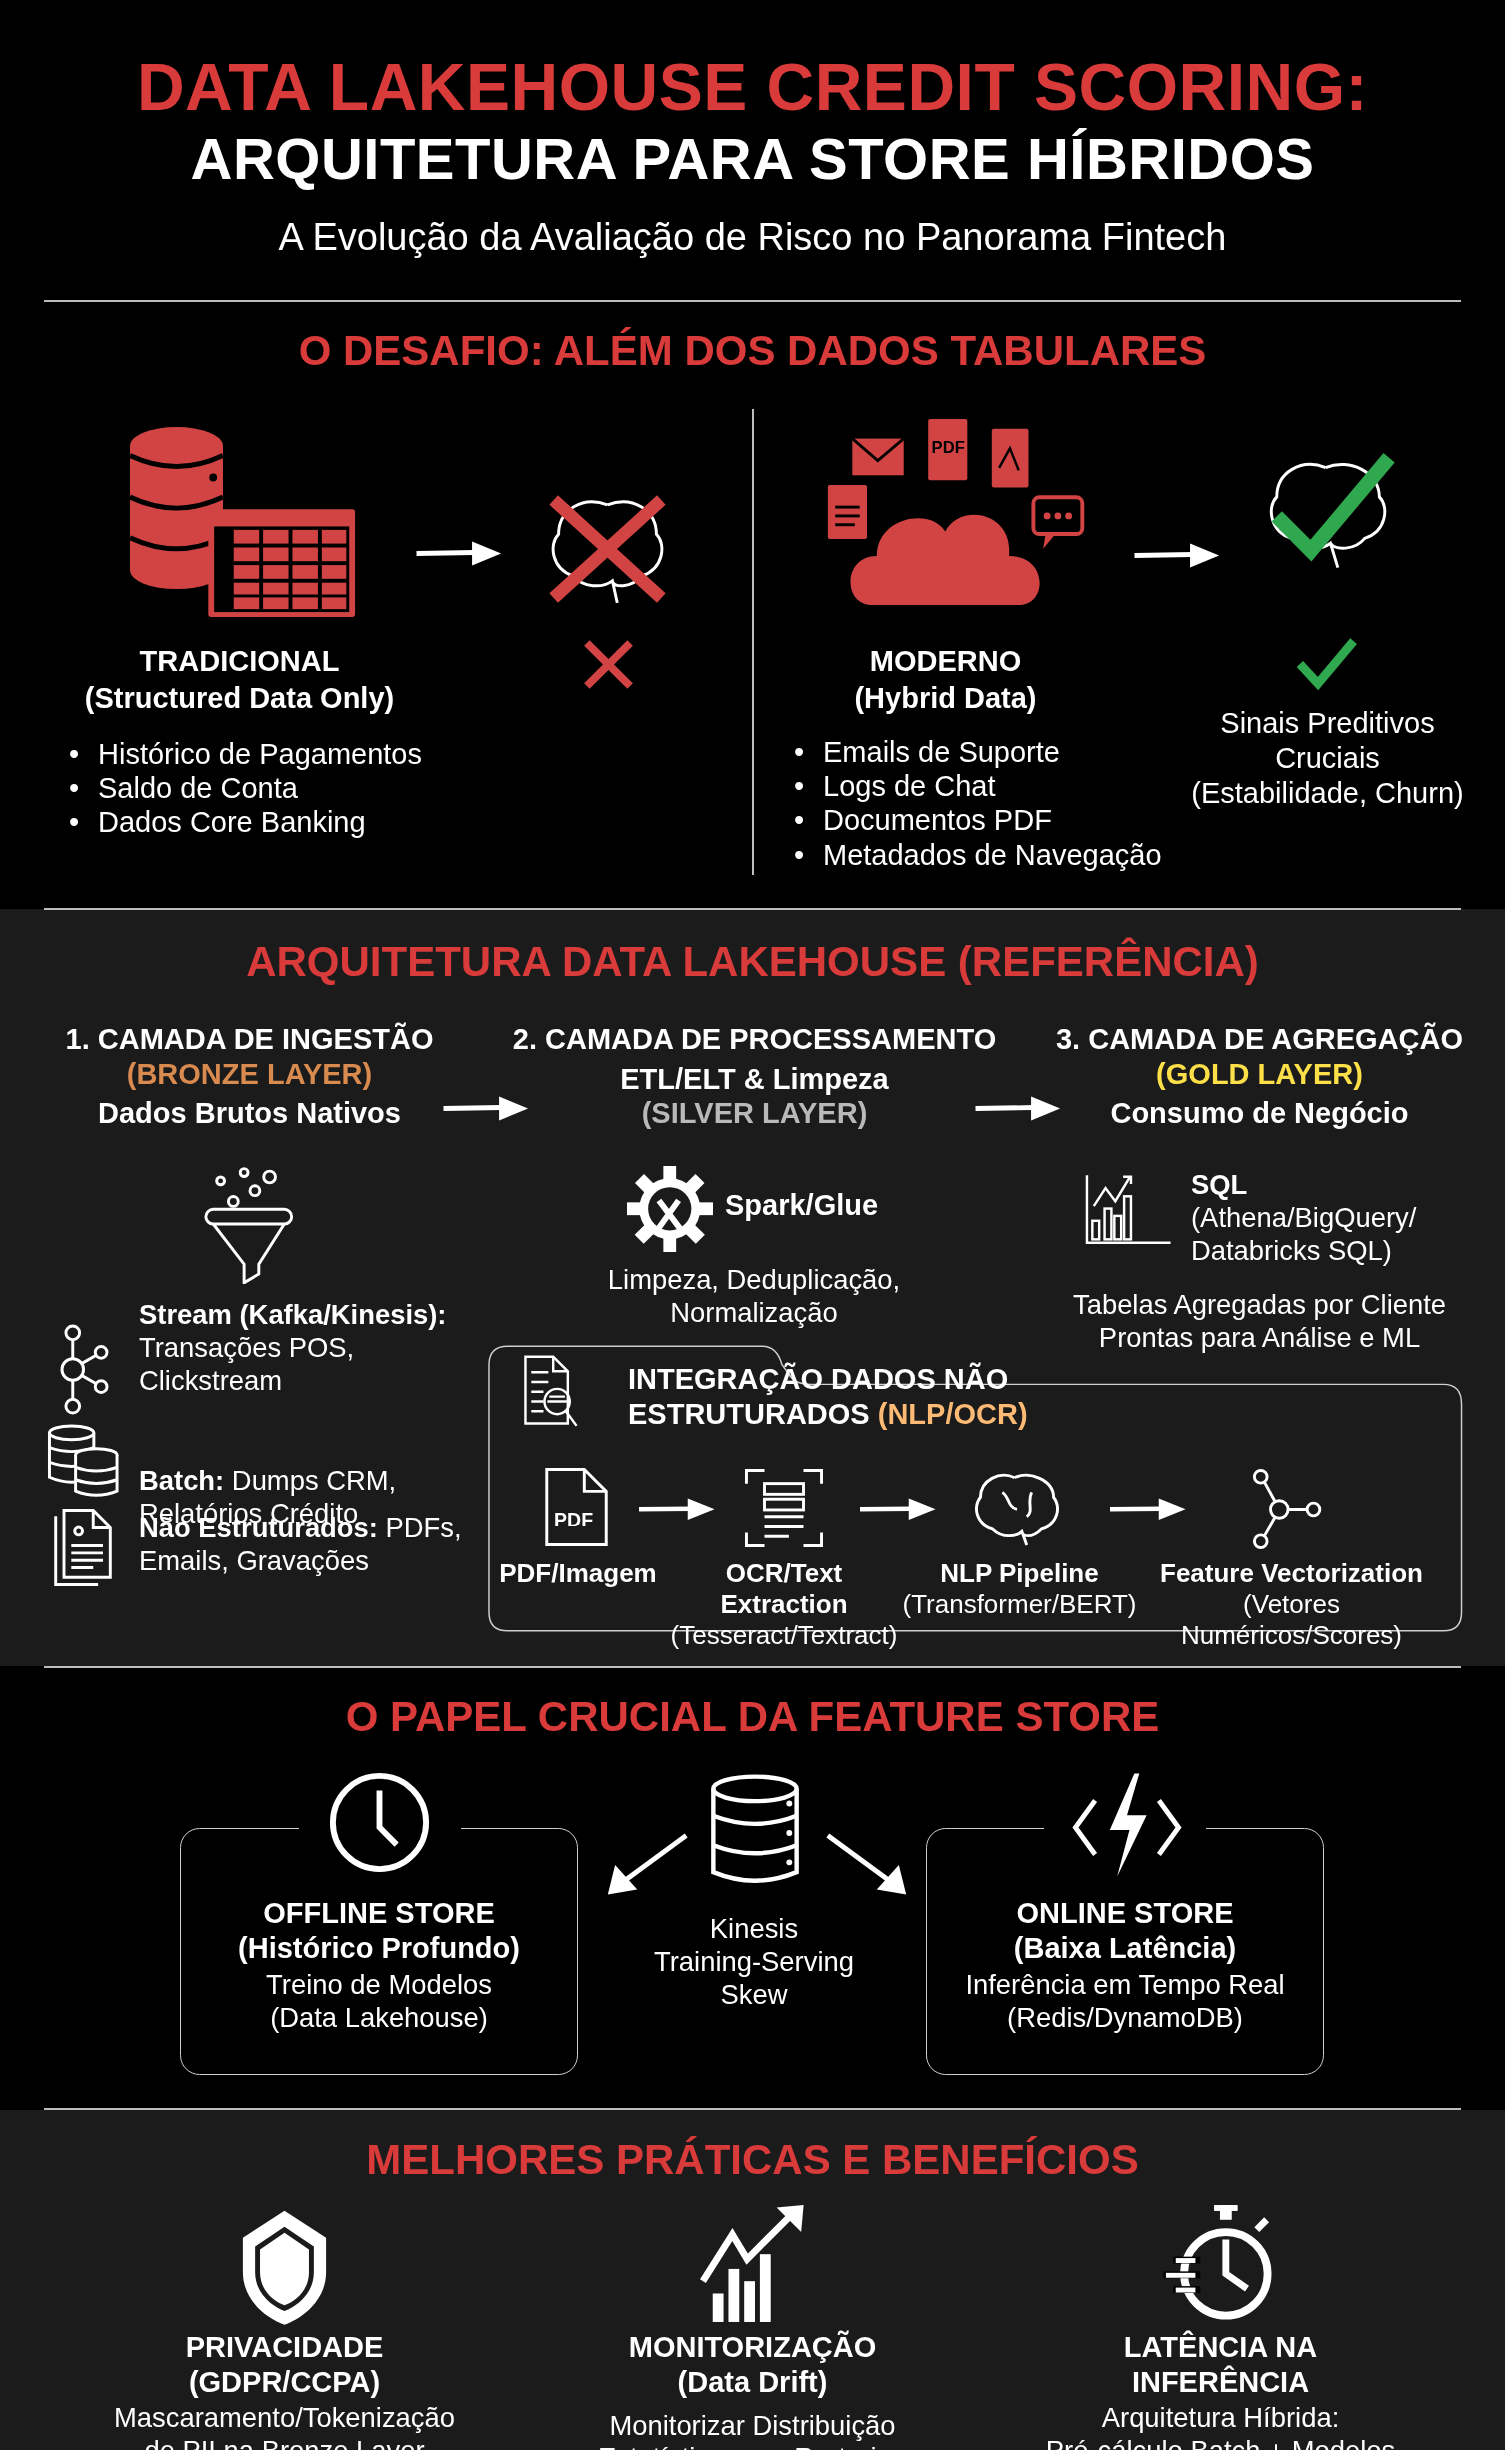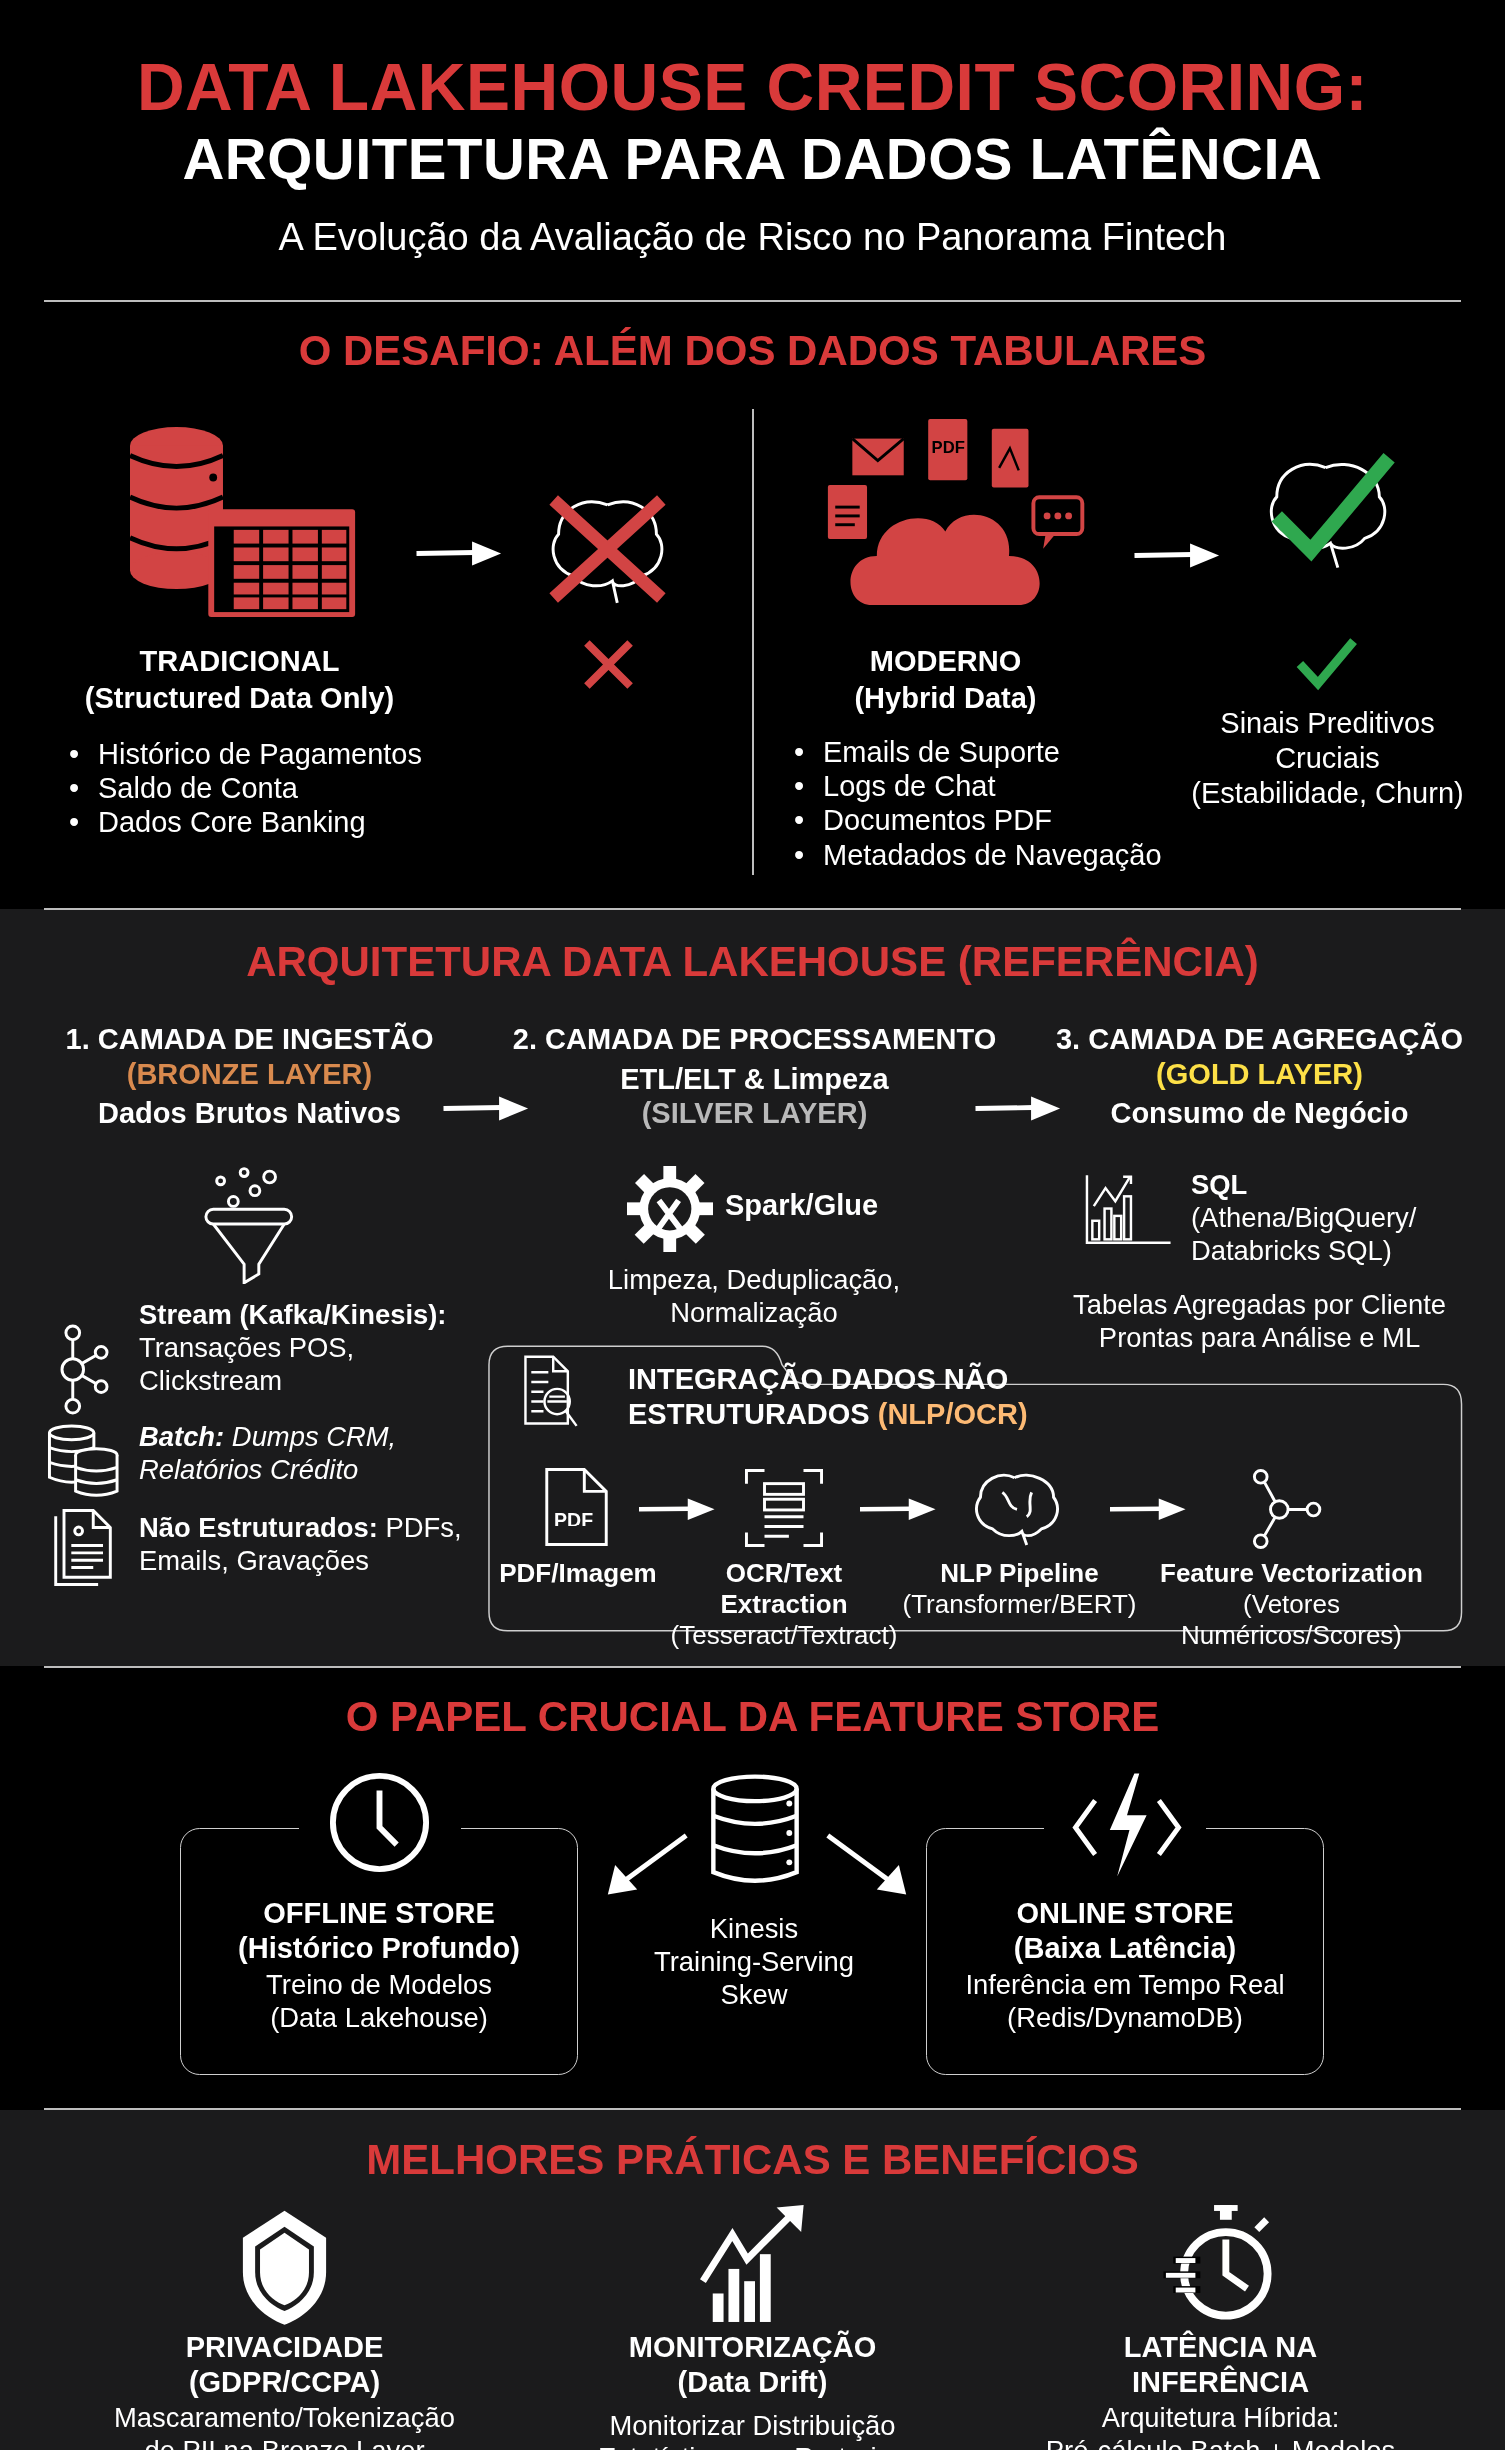--- a/index.html
+++ b/index.html
@@ -29,21 +29,21 @@
   svg { display: block; }
   .layer-bronze { color: #d98a4e; }
   .layer-silver { color: #b9b9b9; }
   .layer-gold { color: #fde047; }
 </style>
 </head>
 <body>
 
 <div class="abs band-dark" style="left:0;top:0;width:1505px;height:304px;"></div>
 <div class="abs center title1" style="left:0;top:49px;width:1505px;">DATA LAKEHOUSE CREDIT SCORING:</div>
-<div class="abs center title2" style="left:0;top:125px;width:1505px;">ARQUITETURA PARA DADOS LATÊNCIA</div>
+<div class="abs center title2" style="left:0;top:125px;width:1505px;">ARQUITETURA PARA STORE HÍBRIDOS</div>
 <div class="abs center subtitle" style="left:0;top:216px;width:1505px;">A Evolução da Avaliação de Risco no Panorama Fintech</div>
 <div class="hr" style="top:300px;"></div>
 
 <div class="abs center sec-title" style="left:0;top:327px;width:1505px;">O DESAFIO: ALÉM DOS DADOS TABULARES</div>
 
 <div class="abs" style="left:130px;top:426px;">
   <svg width="230" height="196" viewBox="0 0 470 400">
     <g fill="#d24444">
       <ellipse cx="95" cy="40" rx="95" ry="38"></ellipse>
       <rect x="0" y="40" width="190" height="255"></rect>
@@ -233,21 +233,21 @@
     <g stroke="#fff" stroke-width="6" fill="none">
       <ellipse cx="50" cy="20" rx="45" ry="14"></ellipse>
         <path d="M5 20 V110 Q50 130 95 110 V20"></path>
         <path d="M5 50 Q50 66 95 50 M5 80 Q50 96 95 80"></path>
       <ellipse cx="100" cy="65" rx="42" ry="13" fill="#1b1b1c"></ellipse>
         <path d="M58 65 V138 Q100 155 142 138 V65" fill="#1b1b1c"></path>
         <path d="M58 90 Q100 105 142 90 M58 115 Q100 130 142 115"></path>
     </g>
   </svg>
 </div>
-<div class="abs t56" style="left:139px;top:1421px;width:353px;font-style:italic;">
+<div class="abs t56" style="left:139px;top:1465px;width:353px;">
   <div><span class="bold">Batch:</span><span> Dumps CRM,</span></div>
   <div>Relatórios Crédito</div>
 </div>
 <div class="abs" style="left:54px;top:1509px;">
   <svg width="59" height="78" viewBox="0 0 120 160">
     <g stroke="#fff" stroke-width="6" fill="none">
       <path d="M3 15 V155 H90"></path>
         <path d="M20 3 H80 L115 38 V140 H20 Z"></path>
         <path d="M80 3 V38 H115"></path>
       <circle cx="50" cy="45" r="8"></circle>

